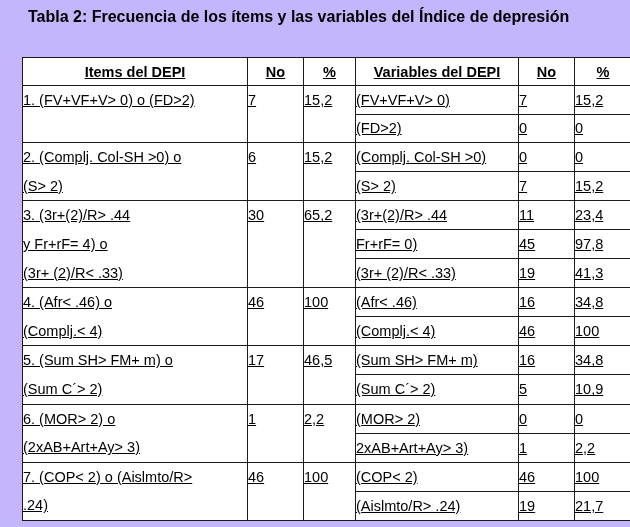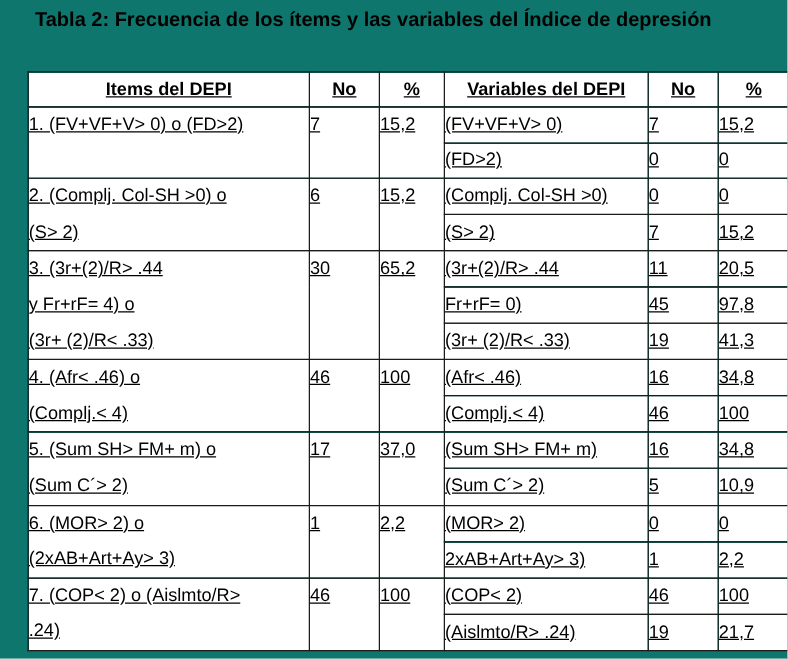--- a/index.html
+++ b/index.html
@@ -1,20 +1,20 @@
 <!DOCTYPE html>
 <html><head>
 <meta charset="utf-8">
 <style>
   html, body { margin: 0; padding: 0; background: #ffffff; }
   .page {
     position: relative;
     width: 630px;
     height: 527px;
-    background: #0f766e;
+    background: #c4b5fd;
     color: #000000;
     font-family: "Liberation Sans", sans-serif;
     overflow: hidden;
   }
   .doc-title {
     position: absolute;
     left: 28px;
     top: 8px;
     font-size: 16px;
     font-weight: bold;
@@ -130,21 +130,21 @@
         <tr class="sub">
           <td class="c-item" rowspan="3">
             <div class="item-line">3. (3r+(2)/R&gt; .44</div>
             <div class="item-line">y Fr+rF= 4) o</div>
             <div class="item-line">(3r+ (2)/R&lt; .33)</div>
           </td>
           <td class="c-no" rowspan="3">30</td>
           <td class="c-pct" rowspan="3">65,2</td>
           <td class="c-var">(3r+(2)/R&gt; .44</td>
           <td class="c-vno">11</td>
-          <td class="c-vpct">20,5</td>
+          <td class="c-vpct">23,4</td>
         </tr>
         <tr class="sub">
           <td class="c-var">Fr+rF= 0)</td>
           <td class="c-vno">45</td>
           <td class="c-vpct">97,8</td>
         </tr>
         <tr class="sub">
           <td class="c-var">(3r+ (2)/R&lt; .33)</td>
           <td class="c-vno">19</td>
           <td class="c-vpct">41,3</td>
@@ -164,21 +164,21 @@
           <td class="c-var">(Complj.&lt; 4)</td>
           <td class="c-vno">46</td>
           <td class="c-vpct">100</td>
         </tr>
         <tr class="sub">
           <td class="c-item" rowspan="2">
             <div class="item-line">5. (Sum SH&gt; FM+ m) o</div>
             <div class="item-line">(Sum C´&gt; 2)</div>
           </td>
           <td class="c-no" rowspan="2">17</td>
-          <td class="c-pct" rowspan="2">37,0</td>
+          <td class="c-pct" rowspan="2">46,5</td>
           <td class="c-var">(Sum SH&gt; FM+ m)</td>
           <td class="c-vno">16</td>
           <td class="c-vpct">34,8</td>
         </tr>
         <tr class="sub">
           <td class="c-var">(Sum C´&gt; 2)</td>
           <td class="c-vno">5</td>
           <td class="c-vpct">10,9</td>
         </tr>
         <tr class="sub">

